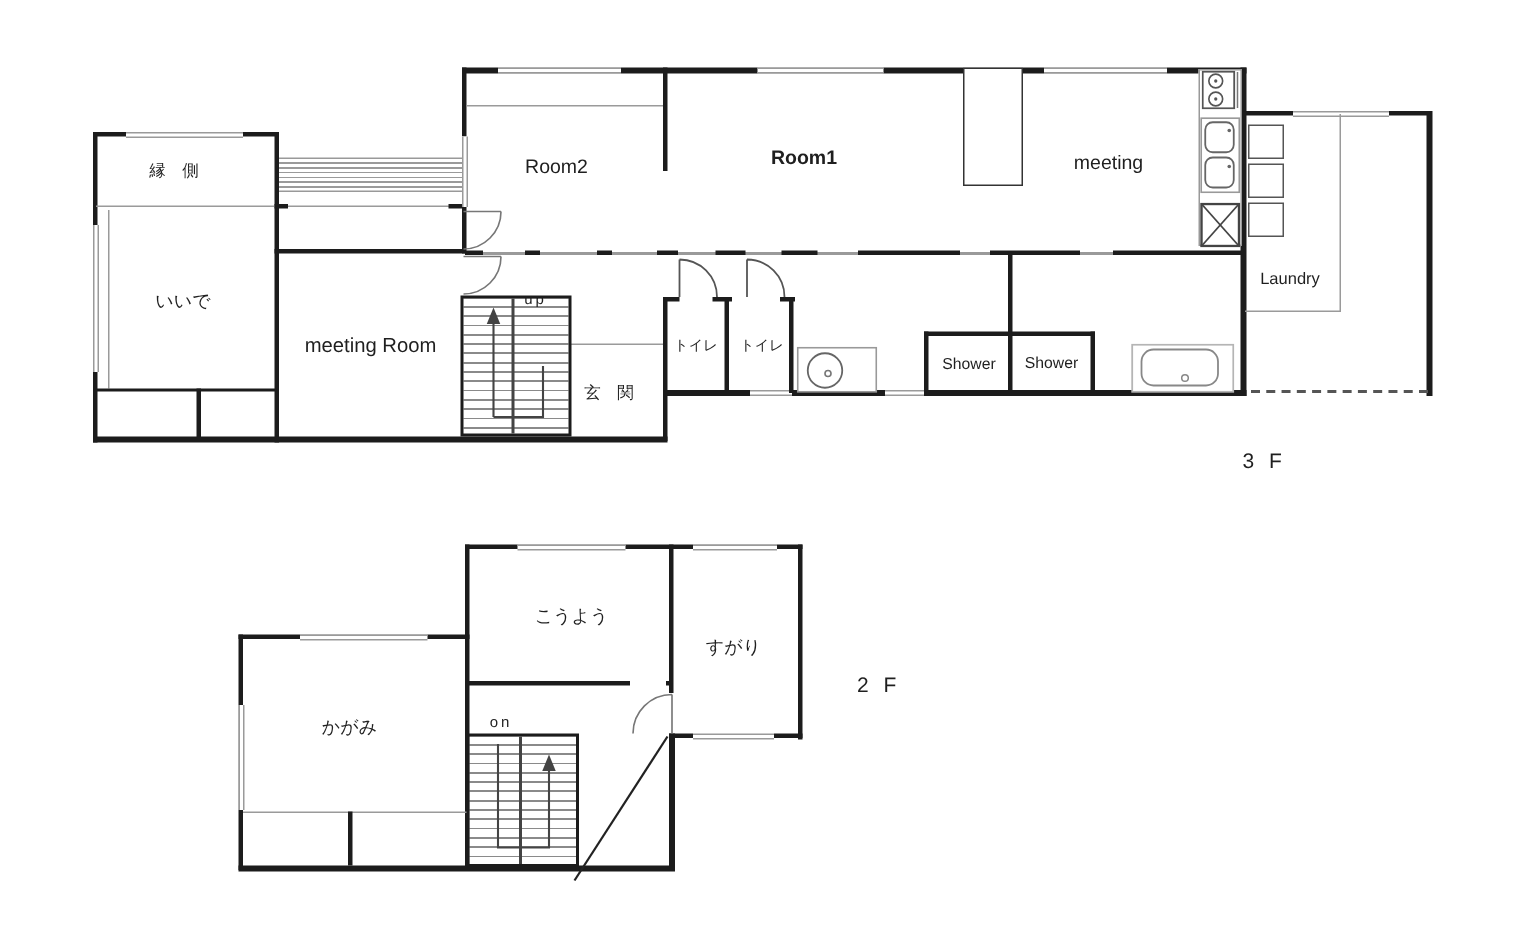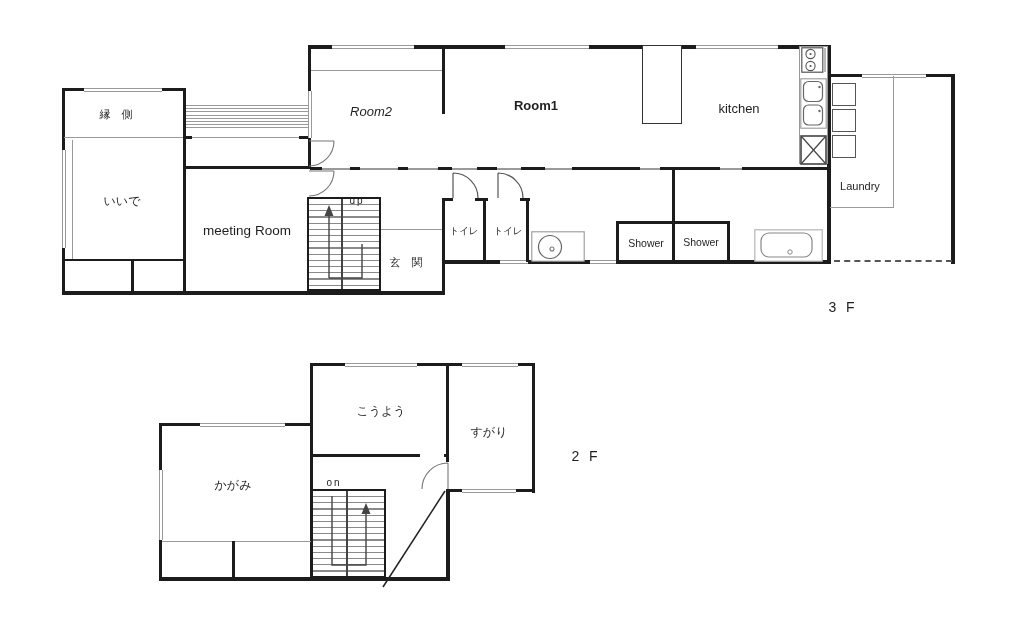--- a/index.html
+++ b/index.html
@@ -150,23 +150,23 @@
 
     <svg class="abs" style="left:754px;top:229px;" width="69" height="33" viewBox="0 0 69 33">
       <rect x="0.8" y="0.8" width="67.4" height="31.4" fill="#fff" stroke="#b5b5b5" stroke-width="1.2"></rect>
       <rect x="7" y="4" width="51" height="24" rx="8" fill="none" stroke="#888" stroke-width="1.2"></rect>
       <circle cx="36" cy="23" r="2.2" fill="none" stroke="#888" stroke-width="1"></circle>
     </svg>
 
     <div class="lbl s11" style="left:118px;top:114px;">縁 側</div>
     <div class="lbl s12" style="left:122px;top:201px;">いいで</div>
     <div class="lbl s135" style="left:247px;top:230px;">meeting Room</div>
-    <div class="lbl" style="left:371px;top:111px;font-style:italic;">Room2</div>
+    <div class="lbl" style="left:371px;top:111px;">Room2</div>
     <div class="lbl" style="left:536px;top:105px;font-weight:bold;">Room1</div>
-    <div class="lbl" style="left:739px;top:108px;">kitchen</div>
+    <div class="lbl" style="left:739px;top:108px;">meeting</div>
     <div class="lbl s11" style="left:408px;top:262px;">玄 関</div>
     <div class="lbl s95" style="left:464px;top:231px;">トイレ</div>
     <div class="lbl s95" style="left:508px;top:231px;">トイレ</div>
     <div class="lbl s105" style="left:646px;top:243px;">Shower</div>
     <div class="lbl s105" style="left:701px;top:242px;">Shower</div>
     <div class="lbl" style="left:860px;top:186px;font-size:11px;">Laundry</div>
     <div class="lbl s10" style="left:357px;top:200px;letter-spacing:2px;">up</div>
     <div class="lbl s14" style="left:843px;top:307px;">3 F</div>
   </div>
 

